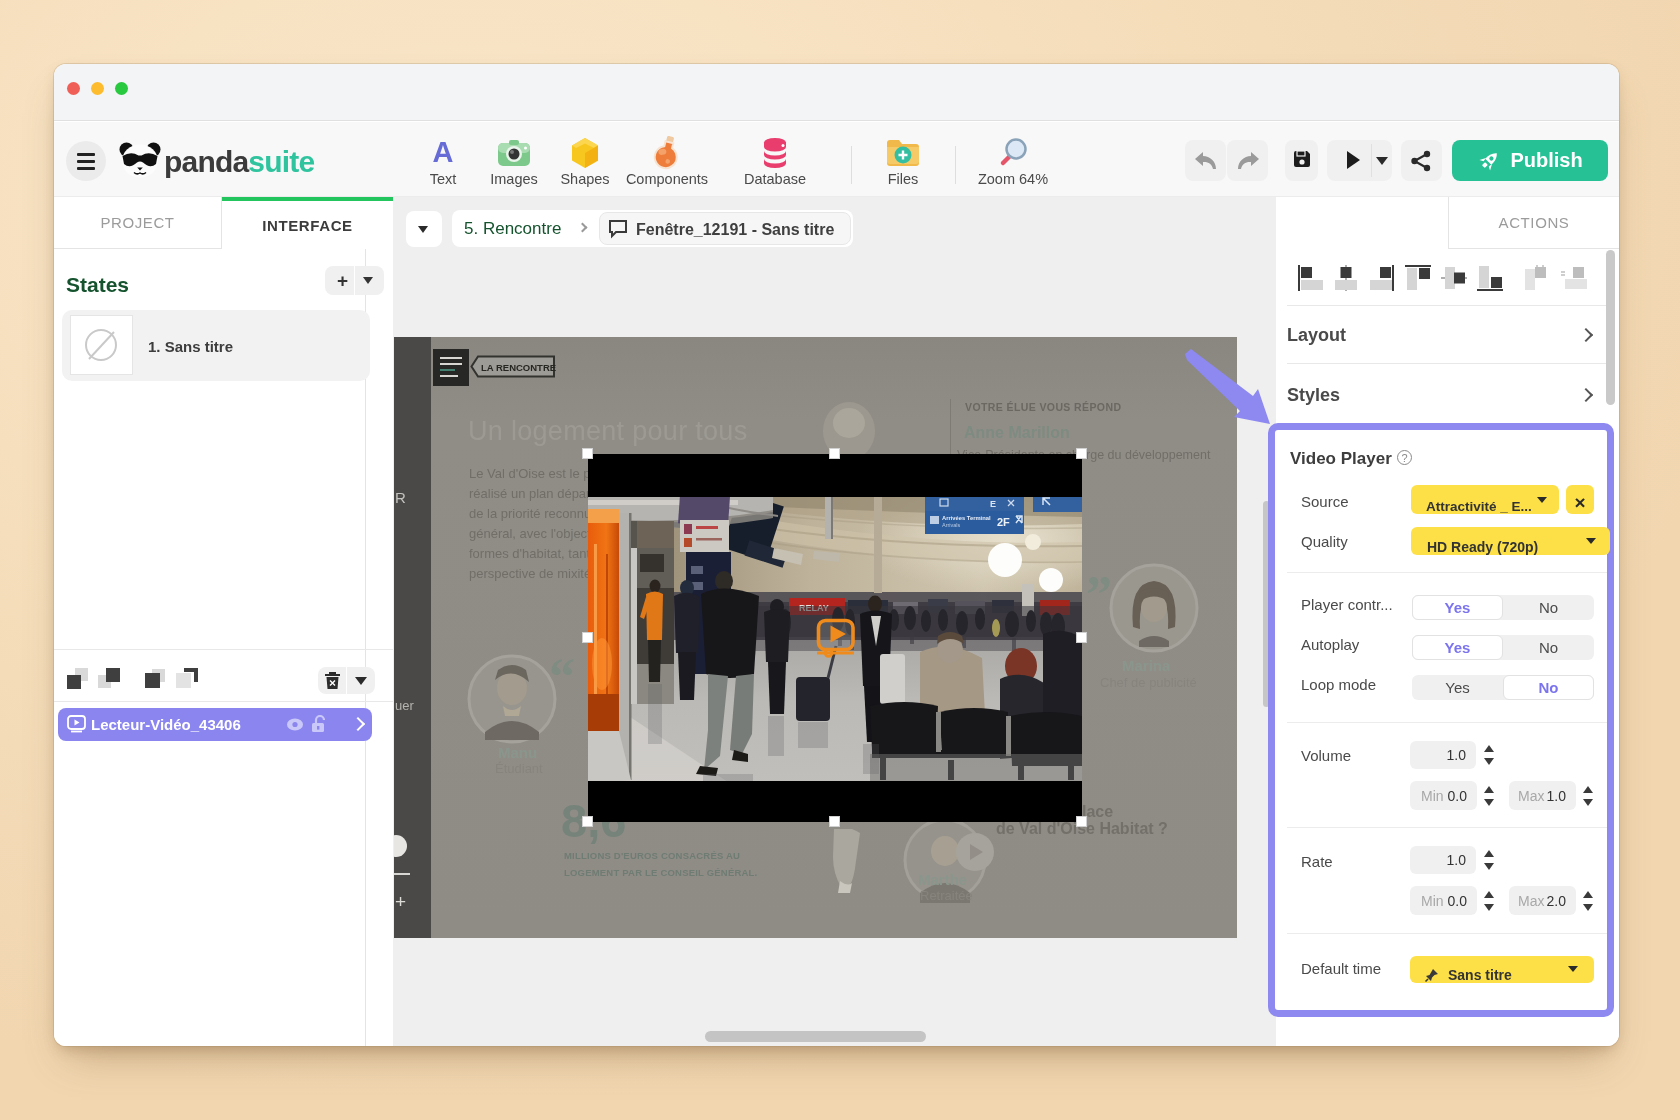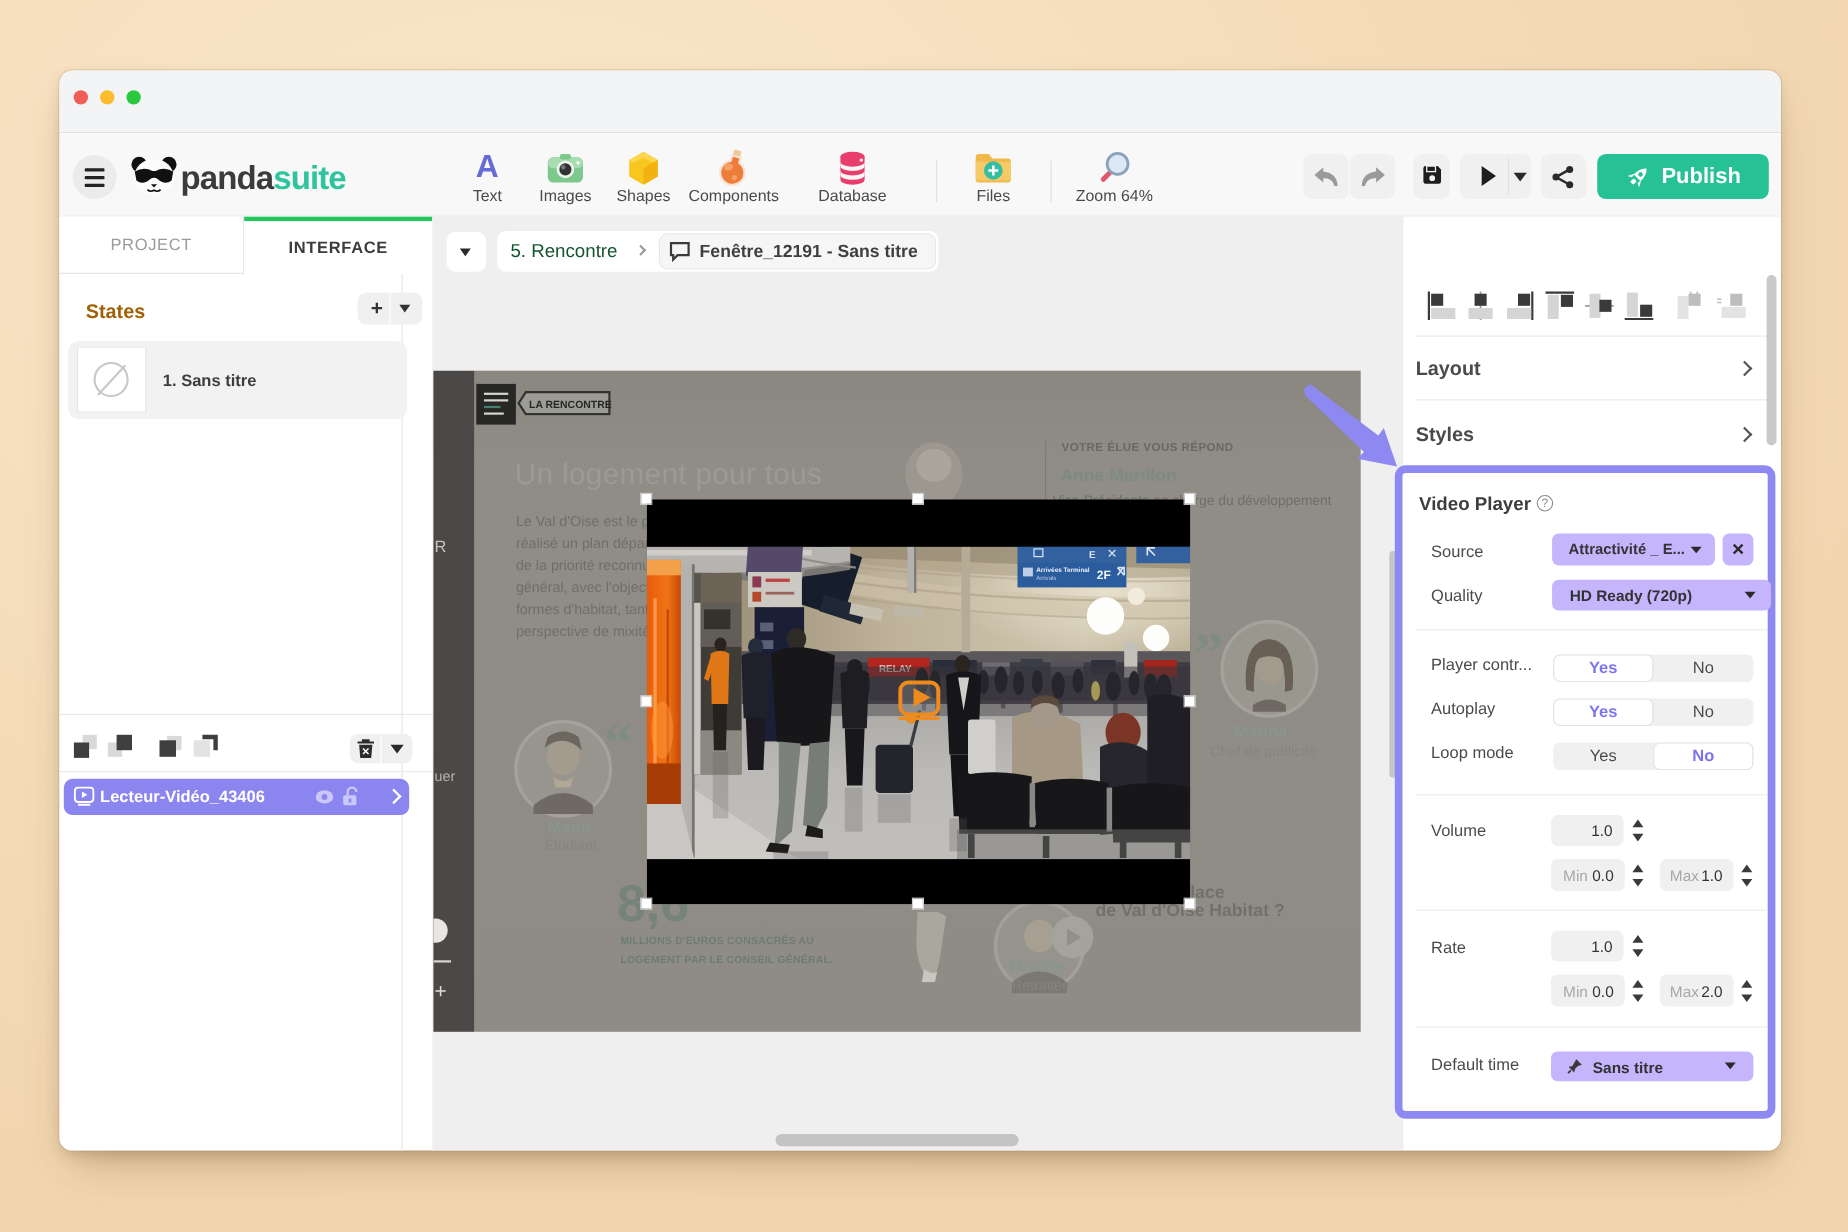--- a/index.html
+++ b/index.html
@@ -25,30 +25,30 @@
  color:#fff;font-weight:bold;font-size:20px;display:flex;align-items:center;justify-content:center;gap:9px}
 
 #leftpanel{position:absolute;left:0;top:133px;width:312px;height:849px;background:#fff;border-right:1px solid #e4e4e4}
 #canvas{position:absolute;left:339px;top:133px;width:883px;height:849px;background:#efefef}
 #rightpanel{position:absolute;left:1222px;top:133px;width:343px;height:849px;background:#fff}
 .tabbar{position:absolute;left:0;top:0;width:100%;height:52px;font-size:15px;letter-spacing:.6px}
 .tab{position:absolute;top:0;height:52px;display:flex;align-items:center;justify-content:center}
 .tab.on{color:#3c3c3c;font-weight:bold;border-top:4px solid #22c55e;background:#fff}
 .tab.off{color:#9b9b9b;border-bottom:1px solid #e4e4e4;background:#fff}
 
-#states-h{position:absolute;left:24px;top:76px;font-size:18px;font-weight:bold;color:#a16207}
+#states-h{position:absolute;left:12px;top:76px;font-size:21px;font-weight:bold;color:#14532d}
 .greybtn{position:absolute;background:#f0f0f0;border-radius:8px}
 #stateitem{position:absolute;left:8px;top:113px;width:308px;height:71px;background:#f2f2f2;border-radius:10px}
 #stateitem .thumb{position:absolute;left:8px;top:5px;width:63px;height:60px;background:#fff;border:1px solid #e5e5e5}
 #stateitem .nm{position:absolute;left:86px;top:28px;font-size:15px;font-weight:bold;color:#3d3d3d}
 .hdiv{position:absolute;background:#e8e8e8;height:1px}
 #layerrow{position:absolute;left:4px;top:511px;width:314px;height:33px;background:#8b85f0;border-radius:8px;color:#fff}
 
 .row-label{position:absolute;font-size:15px;color:#4a4a4a}
-.sel{position:absolute;background:#c4b5fd;border-radius:6px;display:flex;align-items:center;font-size:14px;color:#333;font-weight:bold}
+.sel{position:absolute;background:#fde047;border-radius:6px;display:flex;align-items:flex-end;font-size:14px;color:#333;font-weight:bold}
 .chev{position:absolute;width:10px;height:10px;border-right:2.5px solid #555;border-bottom:2.5px solid #555;transform:rotate(-45deg)}
 #vpanel{position:absolute;left:1214px;top:359px;width:346px;height:594px;border:7px solid #8d89f1;border-radius:10px;background:#fff}
 .tgl{position:absolute;width:182px;height:25px;background:#f0f0f0;border-radius:6px;font-size:15px}
 .tgl div{position:absolute;top:0;width:91px;height:25px;display:flex;align-items:center;justify-content:center}
 .tgl .sel-yes{left:0;background:#fff;border:1px solid #e2e2e2;border-radius:6px;color:#7b74ee;font-weight:bold}
 .tgl .sel-no{right:0;background:#fff;border:1px solid #e2e2e2;border-radius:6px;color:#7b74ee;font-weight:bold}
 .tgl .plain{color:#4a4a4a}
 .numbox{position:absolute;background:#f0f0f0;border-radius:6px;font-size:14px;color:#333}
 .stepper{position:absolute;width:16px;height:24px}
 .mm{color:#a8a8a8}
@@ -583,20 +583,21 @@
       <div class="abs" style="left:242px;top:363px;width:9px;height:9px;background:#fff;outline:1px solid #d0d0d0"></div>
       <div class="abs" style="left:489px;top:363px;width:9px;height:9px;background:#fff;outline:1px solid #d0d0d0"></div>
     </div>
 
     <div class="abs" style="left:312px;top:834px;width:221px;height:11px;background:#c4c4c4;border-radius:6px"></div>
     <div class="abs" style="left:870px;top:304px;width:7px;height:206px;background:#c6c6c6;border-radius:4px"></div>
   </div>
 
   <div id="rightpanel">
     <div class="tabbar">
+      <div class="tab off" style="left:172px;width:171px;border-left:1px solid #e4e4e4">ACTIONS</div>
     </div>
     <svg class="abs" style="left:18px;top:64px" width="312" height="34" viewBox="0 0 312 34">
 
       <g transform="translate(4,4)">
           <line x1="1" y1="0" x2="1" y2="26" stroke="#3a3a3a" stroke-width="2"></line>
           <rect x="3" y="2" width="11" height="11" fill="#3a3a3a"></rect>
           <rect x="3" y="15" width="22" height="10" fill="#d5d5d5"></rect>
         </g>
       <g transform="translate(39,4)">
           <line x1="13" y1="0" x2="13" y2="26" stroke="#9a9a9a" stroke-width="1.6"></line>

